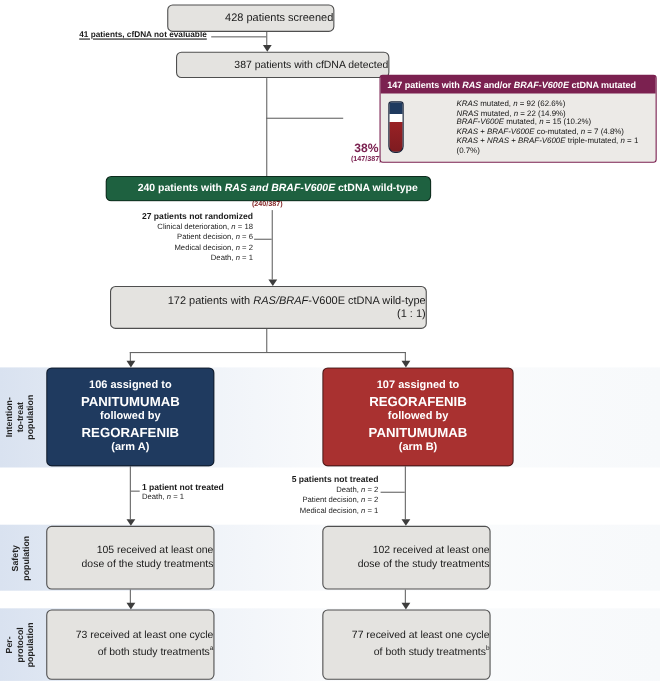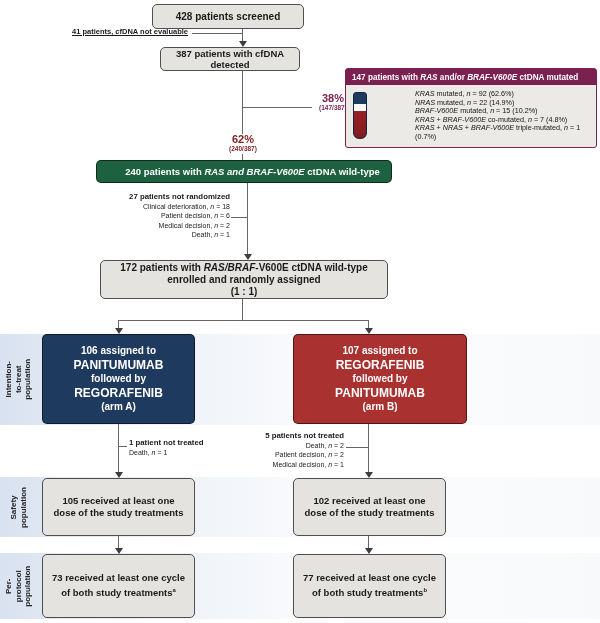--- a/index.html
+++ b/index.html
@@ -13,29 +13,29 @@
   .rotwrap{position:absolute;left:0;width:36px;display:flex;align-items:center;justify-content:center;z-index:1;}
   .rotlabel{transform:rotate(-90deg);width:max-content;text-align:center;
     font-size:8px;font-weight:bold;line-height:9.5px;color:#222;}
   
   .vline{position:absolute;width:1.3px;background:#666;z-index:1;}
   .hline{position:absolute;height:1.2px;background:#666;z-index:1;}
   .arrow{position:absolute;width:0;height:0;border-left:4px solid transparent;
     border-right:4px solid transparent;border-top:6px solid #3d3d3d;z-index:1;}
   
   .gbox{position:absolute;background:#e4e3e0;border:1.4px solid #4f4f4f;border-radius:5px;
-    display:flex;flex-direction:column;align-items:center;justify-content:center;
-    text-align:center;font-weight:bold;z-index:3;box-sizing:border-box;}
+    display:flex;flex-direction:column;align-items:flex-end;justify-content:center;
+    text-align:center;font-weight:normal;z-index:3;box-sizing:border-box;}
   .cbox{position:absolute;border:1.3px solid rgba(0,0,0,0.55);border-radius:5px;color:#fff;
     display:flex;flex-direction:column;align-items:center;justify-content:center;
     text-align:center;font-weight:bold;z-index:3;box-sizing:border-box;}
   .small-note{position:absolute;z-index:2;line-height:9.5px;}
   .small-note .hdr{font-weight:bold;font-size:7.8px;}
   .small-note .itm{font-size:7px;color:#222;}
-  .pct{position:absolute;z-index:2;text-align:center;font-weight:bold;line-height:10px;}
+  .pct{position:absolute;z-index:2;text-align:center;font-weight:bold;line-height:10px;margin-top:37px;}
   .pct .big{font-size:11px;}
   .pct .frac{font-size:6.5px;}
   
   #mutbox{position:absolute;left:345px;top:68px;width:252px;z-index:3;
     border:1.4px solid #7b2150;border-radius:3px;background:#eceae7;box-sizing:border-box;}
   #mutbox .mhdr{background:#7b2150;color:#fff;font-weight:bold;font-size:8.2px;
     padding:4px 6px 3px 6px;line-height:9px;}
   #mutbox .mbody{display:flex;align-items:center;padding:5px 6px 5px 7px;gap:40px;}
   .tube{width:12px;height:45px;border:1.6px solid #17233a;border-radius:3px 3px 6px 6px;
     background:linear-gradient(180deg,#1f3a5f 0%,#1f3a5f 24%,#ffffff 24%,#ffffff 40%,#992125 40%,#7e1b20 100%);
@@ -104,21 +104,21 @@
   <div class="arrow" style="left:365px;top:548px;"></div>
 
   <div class="gbox" style="left:152px;top:4px;width:152px;height:25px;font-size:10px;">
     <span>428 patients screened</span>
   </div>
 
   <div class="small-note" style="left:20px;top:27px;width:168px;text-align:right;">
     <div class="hdr" style="font-size:7.5px;text-decoration:underline;">41 patients, cfDNA not evaluable</div>
   </div>
 
-  <div class="gbox" style="left:160px;top:47px;width:140px;height:24px;font-size:9.5px;">
+  <div class="gbox" style="left:160px;top:47px;width:194px;height:24px;font-size:9.5px;">
     <span>387 patients with cfDNA detected</span>
   </div>
 
   <div class="pct" style="left:312px;top:93px;width:42px;color:#7b2150;">
     <div class="big">38%</div>
     <div class="frac">(147/387)</div>
   </div>
   <div class="pct" style="left:213px;top:134px;width:60px;color:#7f1d1d;background:#fff;">
     <div class="big">62%</div>
     <div class="frac">(240/387)</div>
@@ -145,21 +145,20 @@
   <div class="small-note" style="left:40px;top:192px;width:190px;text-align:right;">
     <div class="hdr">27 patients not randomized</div>
     <div class="itm"><span>Clinical deterioration, </span><span class="it">n</span><span> = 18</span></div>
     <div class="itm"><span>Patient decision, </span><span class="it">n</span><span> = 6</span></div>
     <div class="itm"><span>Medical decision, </span><span class="it">n</span><span> = 2</span></div>
     <div class="itm"><span>Death, </span><span class="it">n</span><span> = 1</span></div>
   </div>
 
   <div class="gbox" style="left:100px;top:260px;width:288px;height:39px;font-size:10px;line-height:12px;">
     <div><span>172 patients with </span><span class="it">RAS/BRAF</span><span>-V600E ctDNA wild-type</span></div>
-    <div>enrolled and randomly assigned</div>
     <div>(1 : 1)</div>
   </div>
 
   <div class="cbox" style="left:42px;top:334px;width:153px;height:90px;background:#1f3a5f;font-size:10px;line-height:14px;">
     <div>106 assigned to</div>
     <div style="font-size:12px;">PANITUMUMAB</div>
     <div>followed by</div>
     <div style="font-size:12px;">REGORAFENIB</div>
     <div>(arm A)</div>
   </div>

